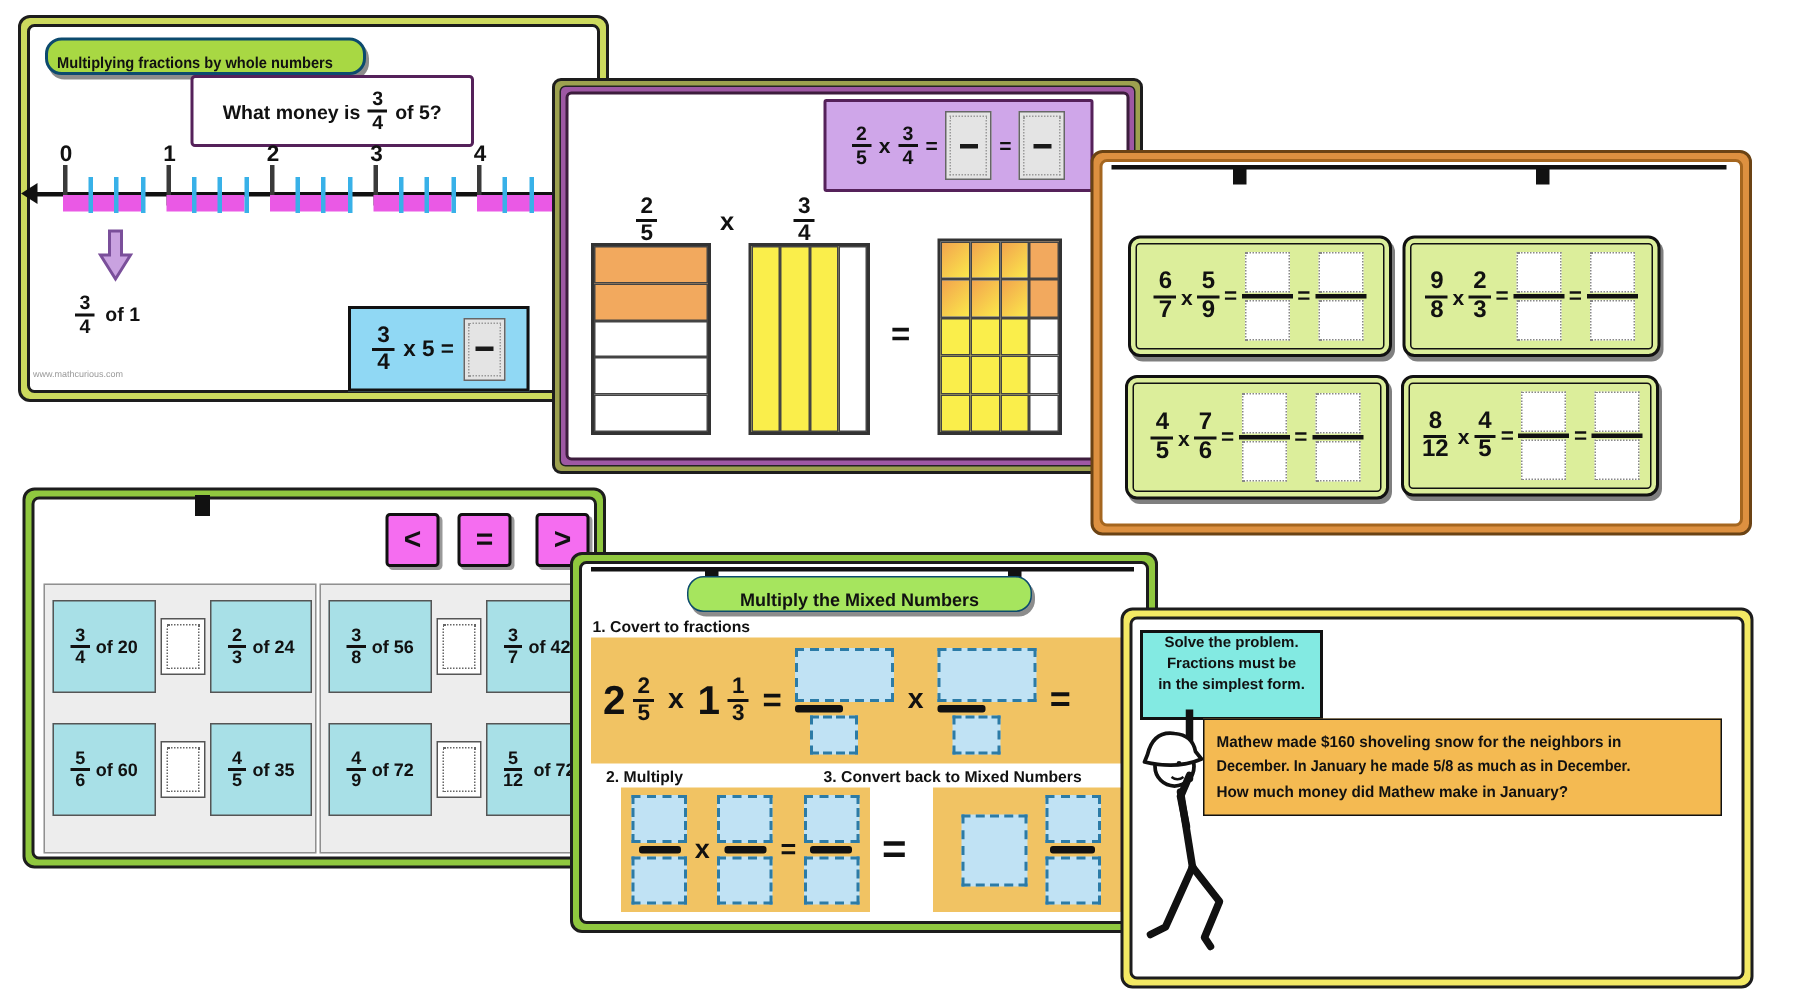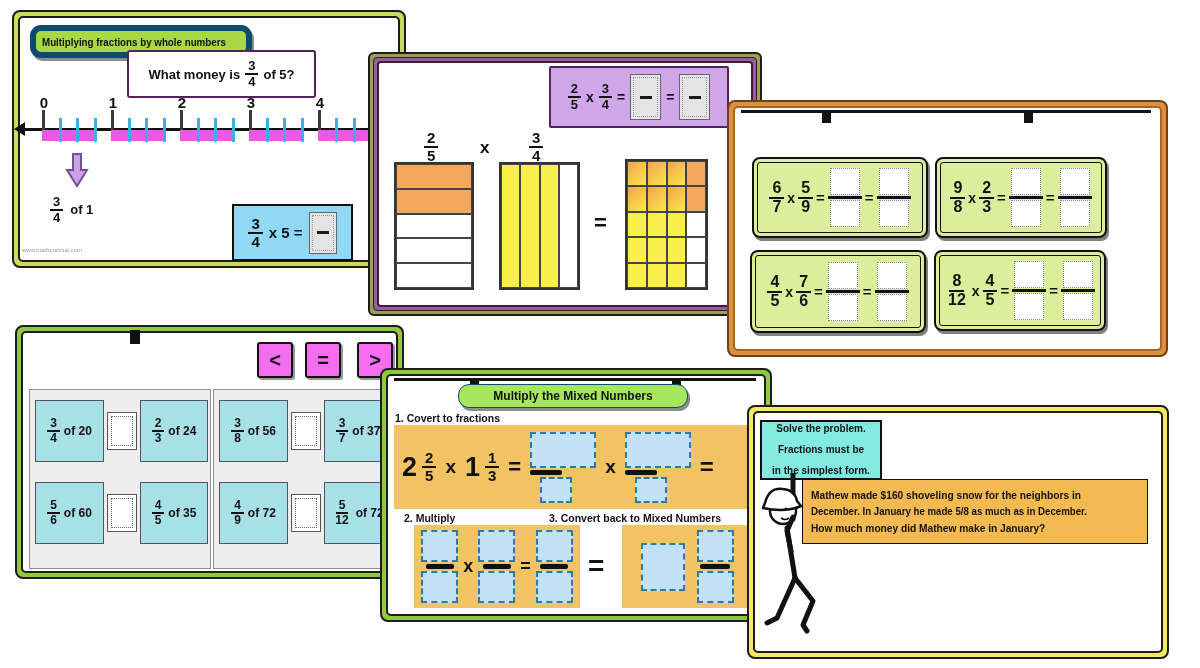--- a/index.html
+++ b/index.html
@@ -2,22 +2,22 @@
 <html><head>
 <meta charset="utf-8">
 <style>
   html,body{margin:0;padding:0;background:#fff;}
   body{width:1200px;height:668px;position:relative;overflow:hidden;
        font-family:"Liberation Sans",sans-serif;color:#111;}
   .abs{position:absolute;}
   .slide{position:absolute;border:2px solid #1d1d1d;border-radius:8px;overflow:hidden;}
   .inner{position:absolute;inset:4px;background:#fff;border:2px solid #1d1d1d;border-radius:5px;}
   .inner2{position:absolute;inset:4px;background:#fff;border:2px solid #3d1d3d;border-radius:4px;}
-  .hdrbox{position:absolute;border:6px solid #0c4a6e;border-radius:11px;
-          display:flex;align-items:center;justify-content:center;
+  .hdrbox{position:absolute;border:2px solid #0c4a6e;border-radius:11px;
+          display:flex;align-items:flex-end;justify-content:center;
           font-weight:bold;box-shadow:2px 3px 0 rgba(0,0,0,.45);}
   .squish{display:inline-block;transform:scaleX(.93);transform-origin:0 50%;white-space:nowrap;}
   .frac{display:inline-flex;flex-direction:column;align-items:center;line-height:1.05;font-weight:bold;vertical-align:middle;}
   .frac .n{padding:0 3px;border-bottom:2px solid #111;}
   .frac .d{padding:0 3px;}
   .f13{font-size:13px;} .f15{font-size:15px;} .f16{font-size:16px;} .f12{font-size:12px;}
   .graybox{display:inline-flex;align-items:center;justify-content:center;background:#e4e4e4;
            border:1px solid #666;outline:1px dotted #999;outline-offset:-4px;}
   .gdash{width:12px;height:3px;background:#1a1a1a;}
   .wansbox{background:#fff;border:1.5px dotted #888;}
@@ -372,21 +372,21 @@
         <span class="d">8</span>
       </span>
     <span>of 56</span>
   </div>
   <div class="cmpbox" style="left:274px;top:85px;width:28px;height:36px;"></div>
   <div class="ccard" style="left:307px;top:73px;width:66px;height:60px;">
     <span class="frac f12">
         <span class="n">3</span>
         <span class="d">7</span>
       </span>
-    <span>of 37</span>
+    <span>of 42</span>
   </div>
 
   <div class="ccard" style="left:202px;top:155px;width:67px;height:60px;">
     <span class="frac f12">
         <span class="n">4</span>
         <span class="d">9</span>
       </span>
     <span>of 72</span>
   </div>
   <div class="cmpbox" style="left:274px;top:167px;width:28px;height:36px;"></div>
@@ -471,21 +471,21 @@
       <span class="fdash" style="width:30px;"></span>
       <span class="bluebox" style="width:33px;height:28px;"></span>
     </span>
   </div>
 </div>
 
 <div class="slide" style="left:747px;top:405px;width:418px;height:250px;background:#f3e964;z-index:3;">
   <div class="inner"></div>
 
   <div class="abs" style="left:11px;top:13px;width:118px;height:56px;background:#83eae2;border:2px solid #111;
-              display:flex;flex-direction:column;align-items:center;justify-content:space-between;
+              display:flex;flex-direction:column;align-items:center;justify-content:flex-start;
               font-size:10px;font-weight:bold;line-height:1.4;text-align:center;">
     <div>Solve the problem.</div>
     <div>Fractions must be</div>
     <div>in the simplest form.</div>
   </div>
 
   <svg class="abs" style="left:2px;top:66px;" width="100" height="178" viewBox="0 0 100 178">
     <line x1="42" y1="0" x2="42" y2="46" stroke="#111" stroke-width="5" stroke-linecap="round"></line>
     <circle cx="32" cy="38" r="13" fill="#fff" stroke="#111" stroke-width="2.5"></circle>
     <path d="M14 30 Q18 14 32 16 Q44 17 46 28 L50 33 Q34 40 12 35 Z" fill="#fff" stroke="#111" stroke-width="2.5" stroke-linejoin="round"></path>

